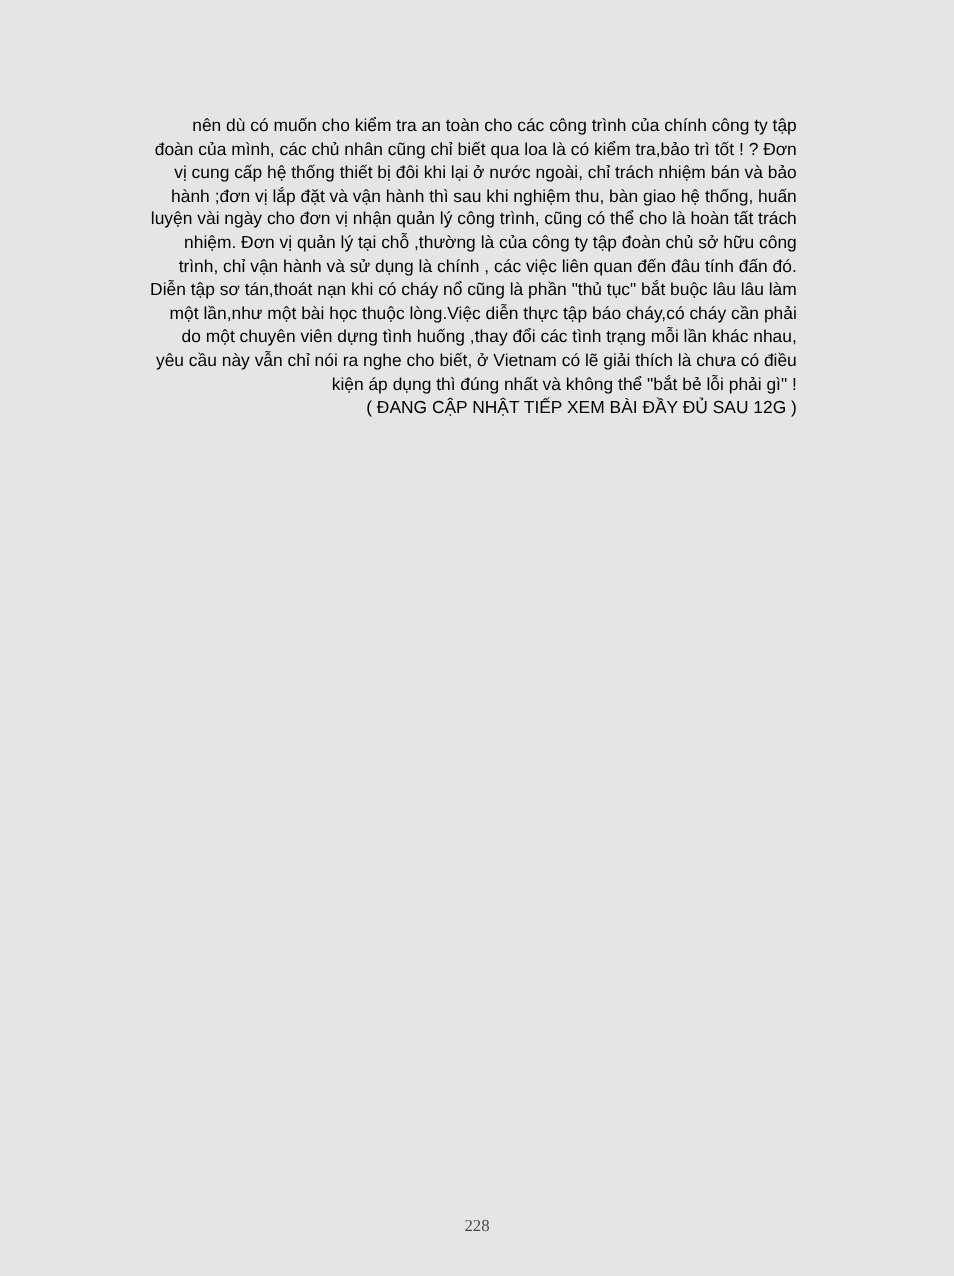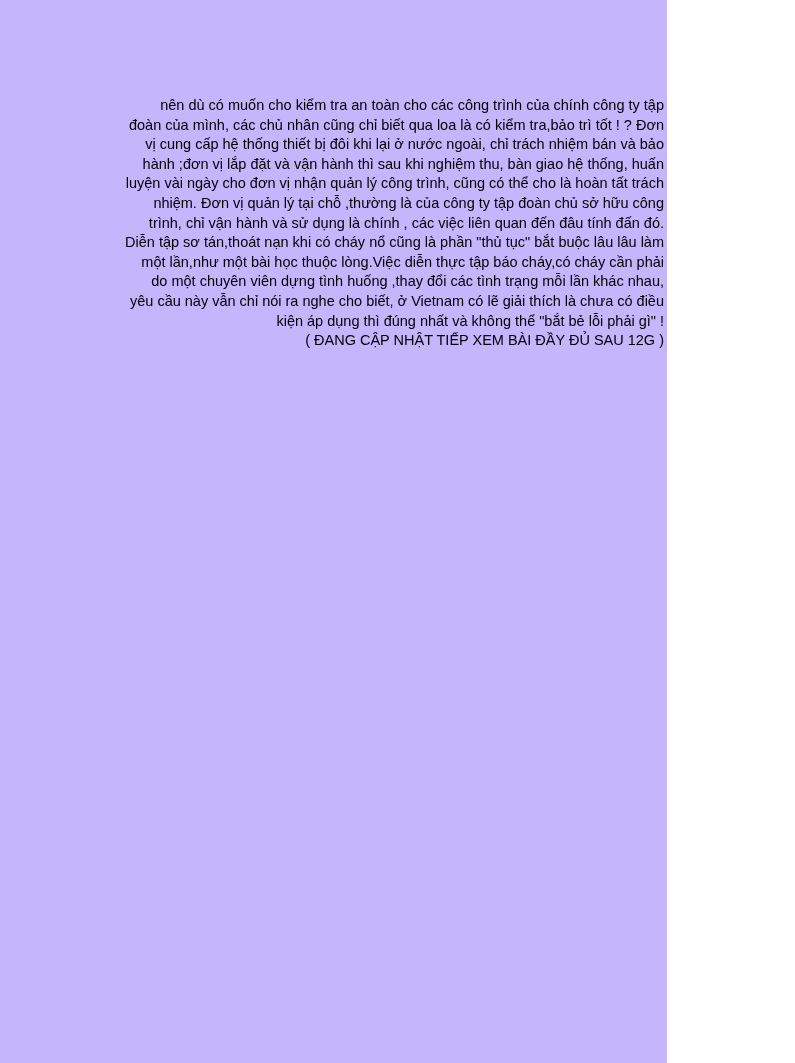--- a/index.html
+++ b/index.html
@@ -2,23 +2,23 @@
 <html><head>
 <meta charset="utf-8">
 <style>
   html, body {
     margin: 0;
     padding: 0;
     background: #ffffff;
   }
   .page {
     position: relative;
-    width: 667px;
+    width: 795px;
     height: 1063px;
-    background: #c4b5fd;
+    background: #e5e5e5;
     overflow: hidden;
   }
   .text-block {
     position: absolute;
     left: 125px;
     top: 96px;
     width: 539px;
     font-family: "Liberation Sans", "DejaVu Sans", sans-serif;
     font-size: 14.5px;
     line-height: 19.6px;
@@ -46,13 +46,14 @@
 </style>
 </head>
 <body>
 
 <div class="page">
   <div class="text-block">
     <p>nên dù có muốn cho kiểm tra an toàn cho các công trình của chính công ty tập đoàn của mình, các chủ nhân cũng chỉ biết qua loa là có kiểm tra,bảo trì tốt ! ? Đơn vị cung cấp hệ thống thiết bị đôi khi lại ở nước ngoài, chỉ trách nhiệm bán và bảo hành ;đơn vị lắp đặt và vận hành thì sau khi nghiệm thu, bàn giao hệ thống, huấn luyện vài ngày cho đơn vị nhận quản lý công trình, cũng có thể cho là hoàn tất trách nhiệm. Đơn vị quản lý tại chỗ ,thường là của công ty tập đoàn chủ sở hữu công trình, chỉ vận hành và sử dụng là chính , các việc liên quan đến đâu tính đấn đó.</p>
     <p>Diễn tập sơ tán,thoát nạn khi có cháy nổ cũng là phần "thủ tục" bắt buộc lâu lâu làm một lần,như một bài học thuộc lòng.Việc diễn thực tập báo cháy,có cháy cần phải do một chuyên viên dựng tình huống ,thay đổi các tình trạng mỗi lần khác nhau, yêu cầu này vẫn chỉ nói ra nghe cho biết, ở Vietnam có lẽ giải thích là chưa có điều kiện áp dụng thì đúng nhất và không thể "bắt bẻ lỗi phải gì" !</p>
     <p class="update-note">( ĐANG CẬP NHẬT TIẾP XEM BÀI ĐẦY ĐỦ SAU 12G )</p>
   </div>
+  <div class="page-number">228</div>
 </div>
 
 </body></html>

